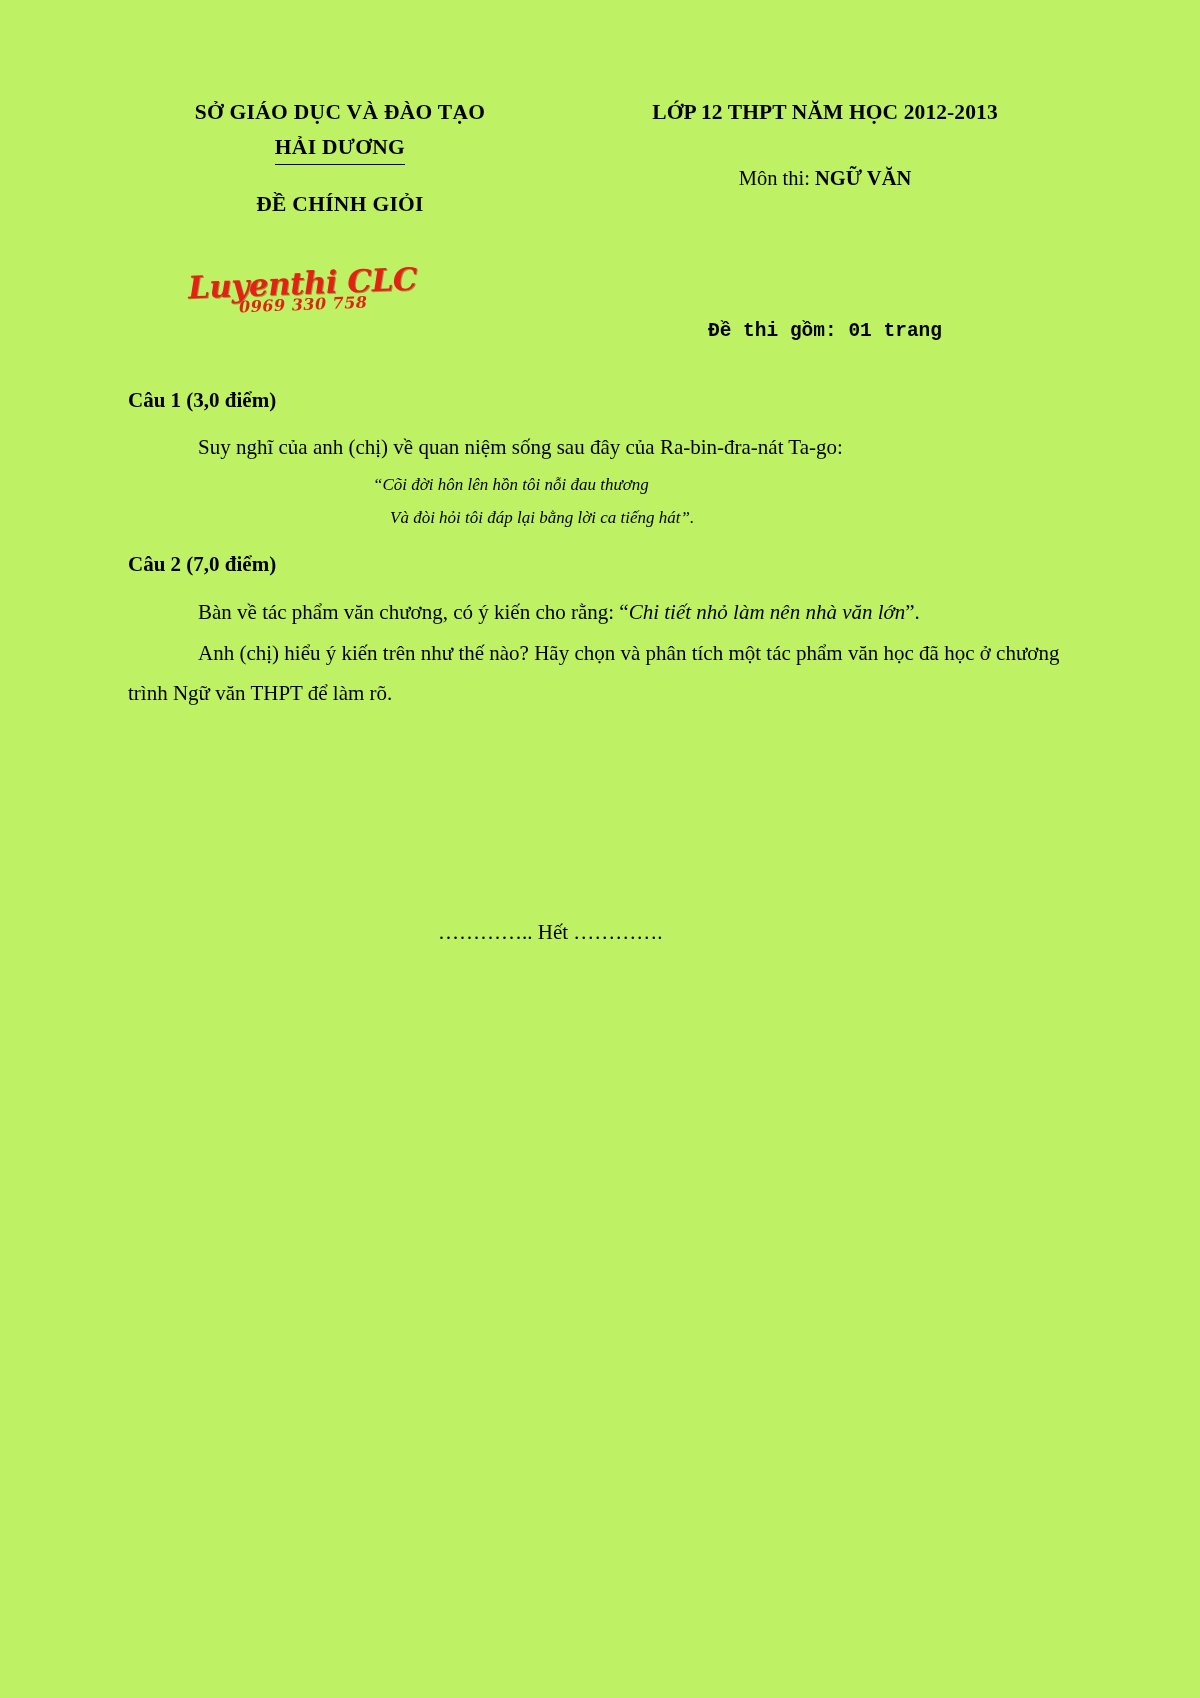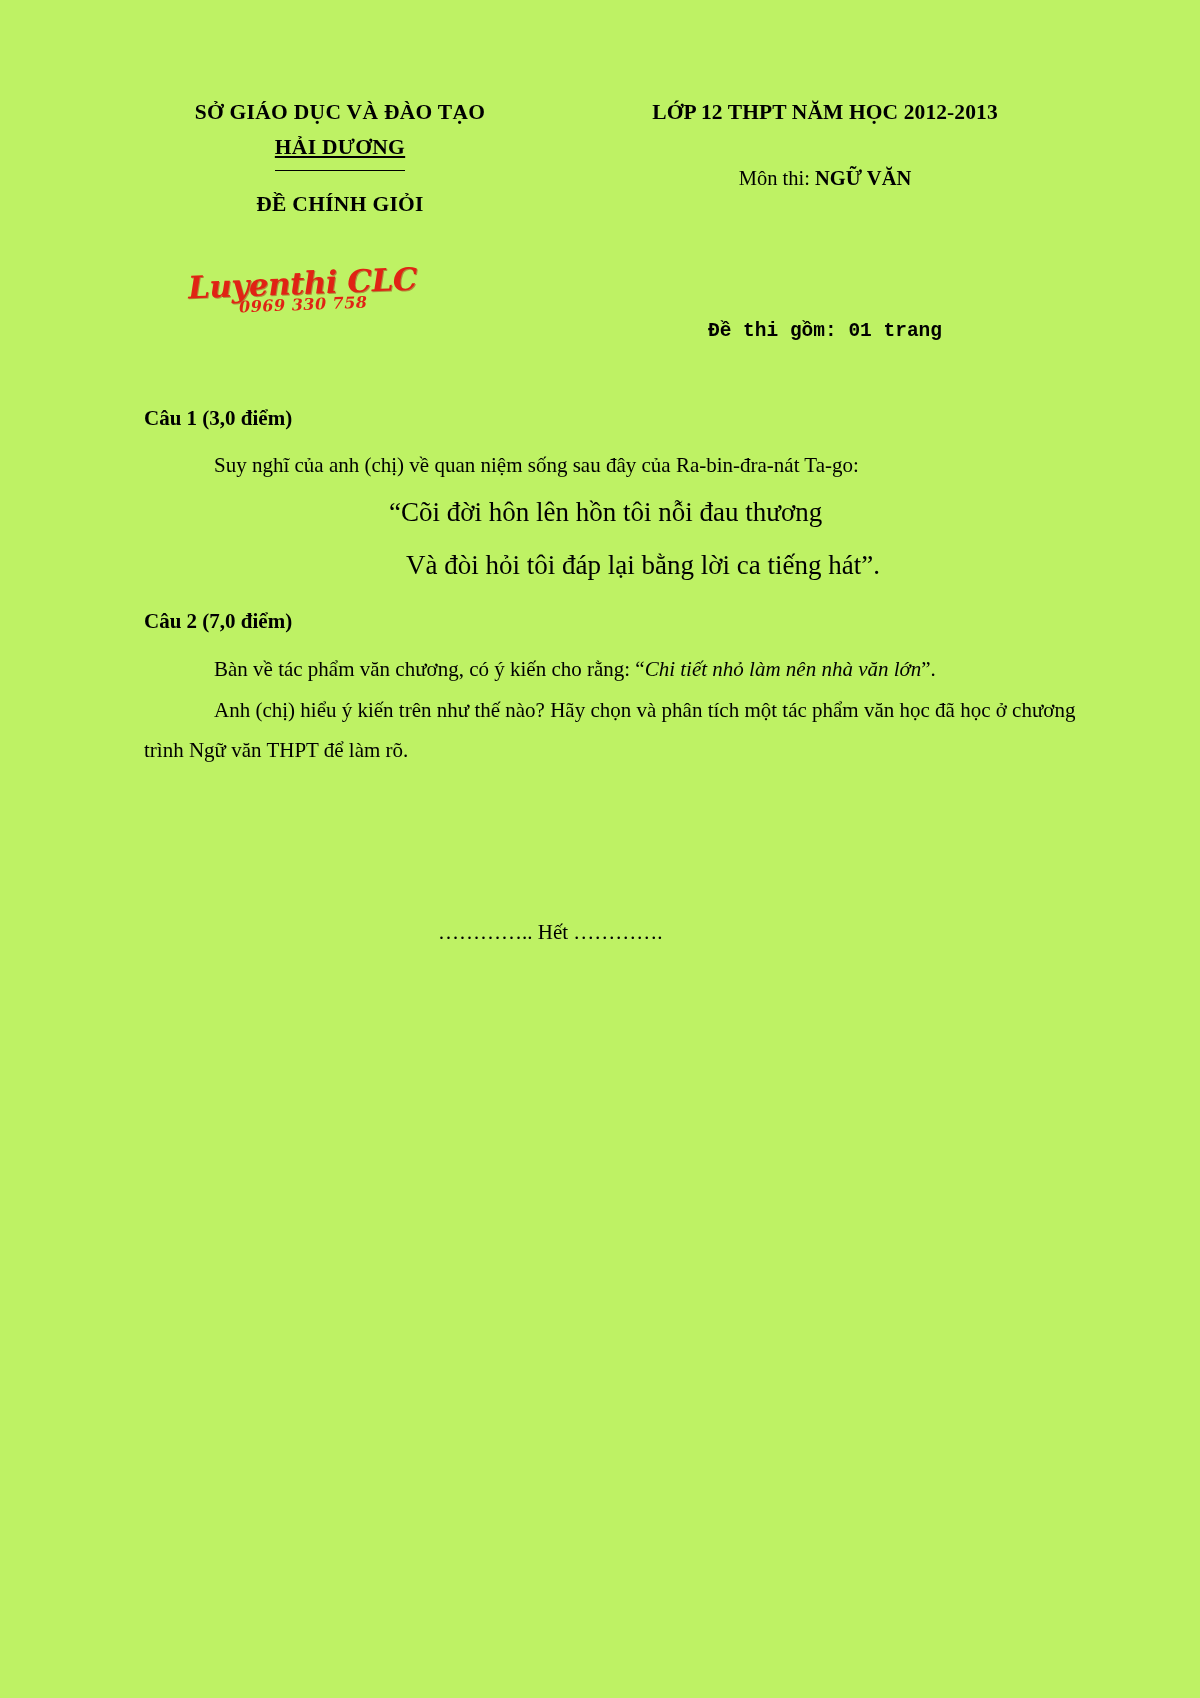--- a/index.html
+++ b/index.html
@@ -51,22 +51,21 @@
 
   .org-line {
     font-size: 21.5px;
     font-weight: bold;
     letter-spacing: 0.3px;
     line-height: 1.62;
     white-space: nowrap;
   }
   .org-line.underlined span.u {
     border-bottom: 1.6px solid #000;
-    padding-bottom: 11px;
-    text-decoration: underline;
+    padding-bottom: 5px;
   }
   .official {
     margin-top: 27px;
     font-size: 21.5px;
     font-weight: bold;
     letter-spacing: 0.3px;
     white-space: nowrap;
   }
 
   .exam-line {
@@ -127,43 +126,43 @@
     color: #e02314;
     letter-spacing: 0.5px;
     margin-top: -4px;
     white-space: nowrap;
   }
 
   
   .content {
     position: absolute;
     left: 128px;
-    top: 406px;
+    top: 388px;
     width: 945px;
-    margin-left: 16px;
   }
 
   .q-heading {
     font-size: 21px;
     font-weight: bold;
     margin: 0 0 14px 0;
     line-height: 1.2;
   }
   .q-heading.second { margin-top: 18px; }
 
   .para {
     font-size: 21px;
     line-height: 1.95;
     margin: 0;
     text-indent: 70px;
     text-align: left;
   }
 
   .verse {
-    font-size: 27px;
+    font-size: 17px;
+    font-style: italic;
     line-height: 1.95;
     margin: 0;
     padding-left: 245px;
   }
   .verse.second { padding-left: 262px; }
 
   .para em { font-style: italic; }
 
   .closing {
     position: absolute;

